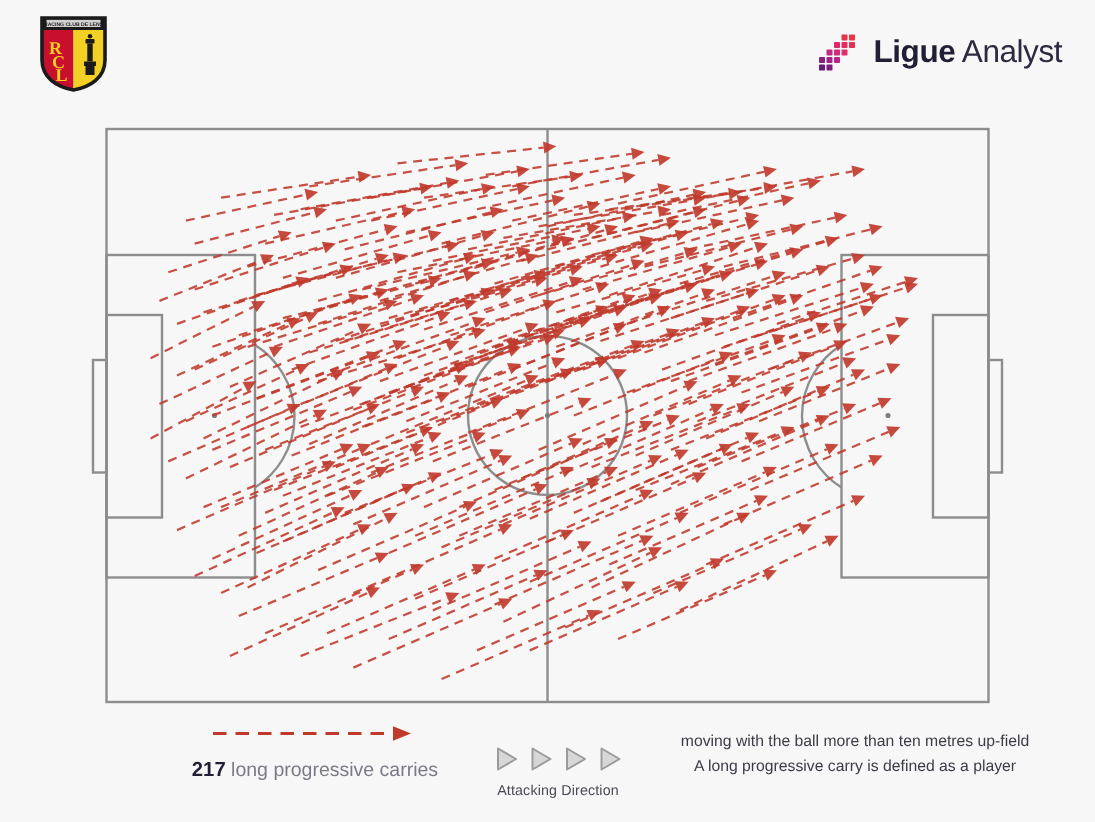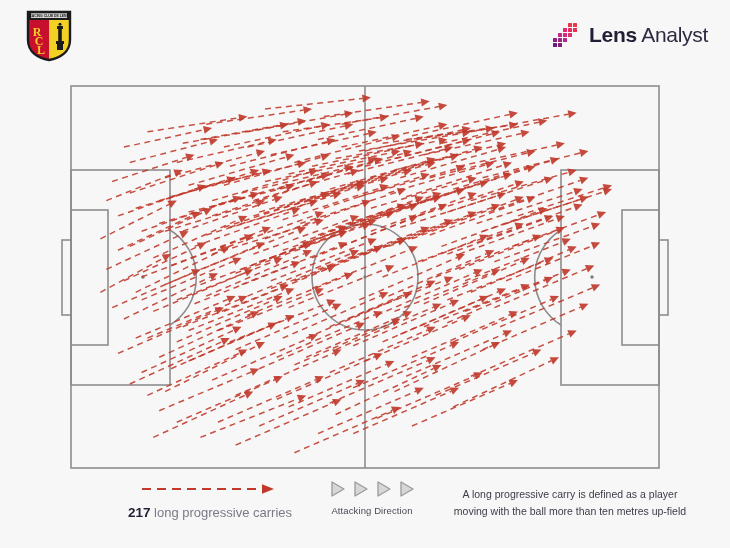--- a/index.html
+++ b/index.html
@@ -96,21 +96,21 @@
     color: #7a7a86;
     white-space: nowrap;
   }
   .legend-carries-label .count {
     font-weight: bold;
     color: #211f35;
     font-size: 13.5px;
   }
   .legend-direction {
     position: absolute;
-    left: 318px; top: 2px;
+    left: 318px; top: 19px;
     width: 108px;
     text-align: center;
   }
   .tri-row {
     display: flex;
     justify-content: center;
     gap: 6px;
   }
   .legend-direction-label {
     margin-top: 7px;
@@ -176,21 +176,21 @@
           <rect x="6" y="13" width="4" height="4" rx="0.6" fill="#c22a82"></rect>
           <rect x="11" y="13" width="4" height="4" rx="0.6" fill="#d02c78"></rect>
           <rect x="16" y="13" width="4" height="4" rx="0.6" fill="#dd2e6e"></rect>
           <rect x="11" y="8" width="4" height="4" rx="0.6" fill="#e2266e"></rect>
           <rect x="16" y="8" width="4" height="4" rx="0.6" fill="#e52a5c"></rect>
           <rect x="21" y="8" width="4" height="4" rx="0.6" fill="#e62f52"></rect>
           <rect x="16" y="3" width="4" height="4" rx="0.6" fill="#e83348"></rect>
           <rect x="21" y="3" width="4" height="4" rx="0.6" fill="#ea3742"></rect>
         </g>
       </svg>
-      <div class="opta-word"><span class="b">Lens</span> <span class="l">Analyst</span></div>
+      <div class="opta-word"><span class="b">Ligue</span> <span class="l">Analyst</span></div>
     </div>
   </div>
 
   <div class="pitch-wrap">
     <svg class="pitch-svg" id="pitch" width="730" height="400" viewBox="0 0 730 400">
       <g id="pitch-lines" fill="none" stroke="#8d8d8d" stroke-width="1.6">
 
         <rect x="71" y="8" width="588" height="382"></rect>
 
         <line x1="365" y1="8" x2="365" y2="390"></line>
@@ -1160,18 +1160,18 @@
           <path d="M3 2 L15 9 L3 16 Z" fill="#d7d7d7" stroke="#9b9b9b" stroke-width="1.3" stroke-linejoin="round"></path>
         </svg>
         <svg width="17" height="18" viewBox="0 0 17 18">
           <path d="M3 2 L15 9 L3 16 Z" fill="#d7d7d7" stroke="#9b9b9b" stroke-width="1.3" stroke-linejoin="round"></path>
         </svg>
       </div>
       <div class="legend-direction-label">Attacking Direction</div>
     </div>
 
     <div class="legend-definition">
+      <div>moving with the ball more than ten metres up-field</div>
       <div>A long progressive carry is defined as a player</div>
-      <div>moving with the ball more than ten metres up-field</div>
     </div>
   </div>
 
 </div>
 
 </body></html>

